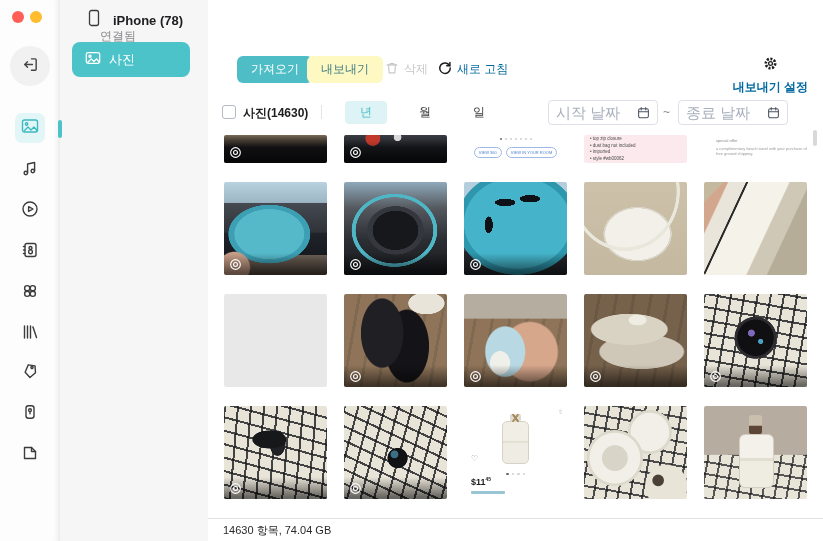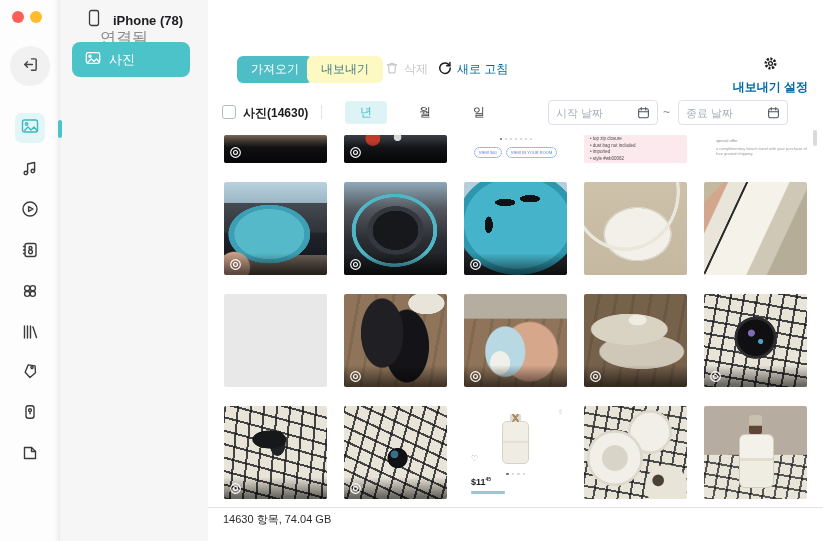--- a/index.html
+++ b/index.html
@@ -20,21 +20,21 @@
   .nav1 svg { stroke:#3c3c3c; fill:none; stroke-width:1.4; stroke-linecap:round; stroke-linejoin:round; }
   .nav1.sel { background:#e2f6f7; }
   .nav1.sel svg { stroke:#3eb9c1; }
   .active-indicator { position:absolute; left:58px; top:120px; width:4px; height:18px;
     background:#4cc3c9; border-radius:2px; z-index:4; }
 
   
   .side2 { position:absolute; left:60px; top:0; width:148px; height:541px; background:#f6f6f7; z-index:2; }
   .dev-head { position:absolute; left:28px; top:9px; display:flex; align-items:center; gap:13px; }
   .dev-name { font-size:13px; font-weight:bold; color:#1d1d1f; }
-  .dev-status { position:absolute; left:40px; top:28px; font-size:16px; color:#8a8a8e; }
+  .dev-status { position:absolute; left:40px; top:28px; font-size:12px; color:#8a8a8e; }
   .menu-photos { position:absolute; left:12px; top:42px; width:118px; height:35px; border-radius:8px;
     background:#4cc3c9; color:#fff; display:flex; align-items:center; gap:8px; padding-left:13px;
     font-size:13px; }
   .menu-row { position:absolute; left:12px; width:130px; height:26px; display:flex; align-items:center;
     gap:8px; padding-left:1px; font-size:13px; color:#3a3a3c; }
   .menu-row .chev { margin-left:auto; margin-right:6px; }
   .menu-albums { top:90px; }
   .menu-media { top:128px; }
   .menu-row svg, .menu-photos svg { flex:none; }
 
@@ -56,21 +56,21 @@
   .cb { position:absolute; left:14px; top:6px; width:14px; height:14px; border:1.5px solid #b4bac3;
     border-radius:3px; background:#fff; }
   .cb-label { position:absolute; left:35px; top:6px; font-size:12px; font-weight:600; color:#1d1d1f; }
   .vdiv { position:absolute; left:113px; top:6px; width:1px; height:14px; background:#e3e3e5; }
   .chip { position:absolute; top:2px; width:42px; height:23px; border-radius:4px; font-size:12px;
     display:flex; align-items:center; justify-content:center; color:#3a3a3c; }
   .chip.on { background:#ddf3f5; color:#44bec6; }
   .chip-y { left:137px; } .chip-m { left:196px; } .chip-d { left:250px; }
   .date-field { position:absolute; top:1px; width:110px; height:25px; border:1px solid #dde0e8;
     border-radius:4px; background:#fff; display:flex; align-items:center; padding:0 7px; }
-  .date-field input { border:0; outline:0; width:72px; font-size:11px; color:#444; background:transparent;
+  .date-field input { border:0; outline:0; width:72px; font-size:15px; color:#444; background:transparent;
     font-family:"Liberation Sans", sans-serif; }
   .date-field input::placeholder { color:#a9afbc; }
   .date-field svg { margin-left:auto; }
   .df-start { left:340px; } .df-end { left:470px; }
   .tilde { position:absolute; left:455px; top:6px; font-size:12px; color:#8a8a8e; }
 
   
   .grid { position:absolute; left:16px; top:135px; display:grid;
     grid-template-columns:repeat(5,103px); grid-template-rows:28px 93px 93px 93px; gap:19px 17px; }
   .cell { position:relative; overflow:hidden; border-radius:2px; background:#e8e8e8; }
@@ -188,21 +188,21 @@
   .t20::before { content:""; position:absolute; left:34%; top:30%; width:32%; height:56%;
     background:linear-gradient(180deg,#f3f1ea 0 44%,#e2ded2 45% 50%,#efece2 51% 100%);
     border:1px solid #d2cec2; border-radius:6px; }
   .t20::after { content:""; position:absolute; left:44%; top:10%; width:12%; height:20%;
     background:linear-gradient(180deg, rgba(205,195,175,.85) 0 55%, #5d4636 56% 100%);
     border-radius:3px 3px 2px 2px; }
 
   
   .scroll-thumb { position:absolute; right:6px; top:130px; width:4px; height:16px;
     background:#d9d9d9; border-radius:2px; }
-  .statusbar { position:absolute; left:0; right:0; bottom:0; height:34px; border-top:1px solid #e2e2e2;
+  .statusbar { position:absolute; left:0; right:0; bottom:0; height:23px; border-top:1px solid #e2e2e2;
     background:#fff; font-size:11px; color:#2a2a2a; line-height:22px; padding-left:15px; }
 </style>
 </head>
 <body>
 
 <div id="app">
 
   <div class="rail">
     <span class="tl red"></span>
     <span class="tl yellow"></span>

